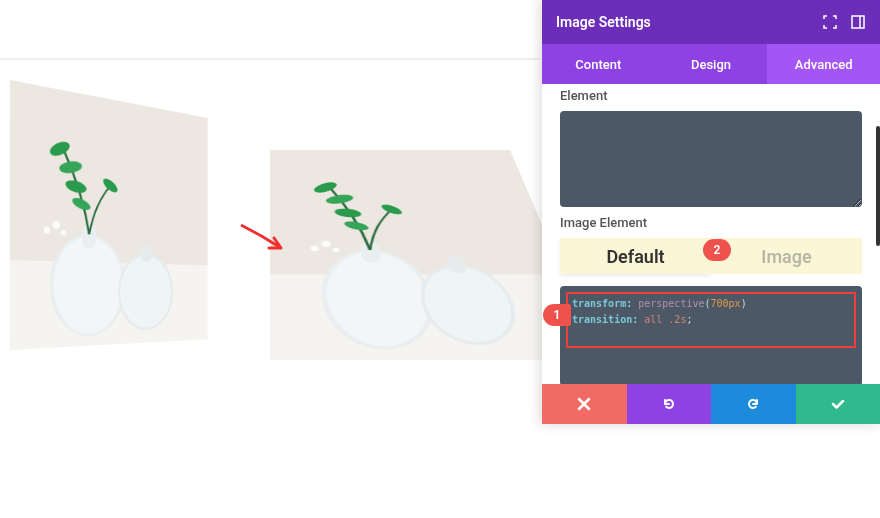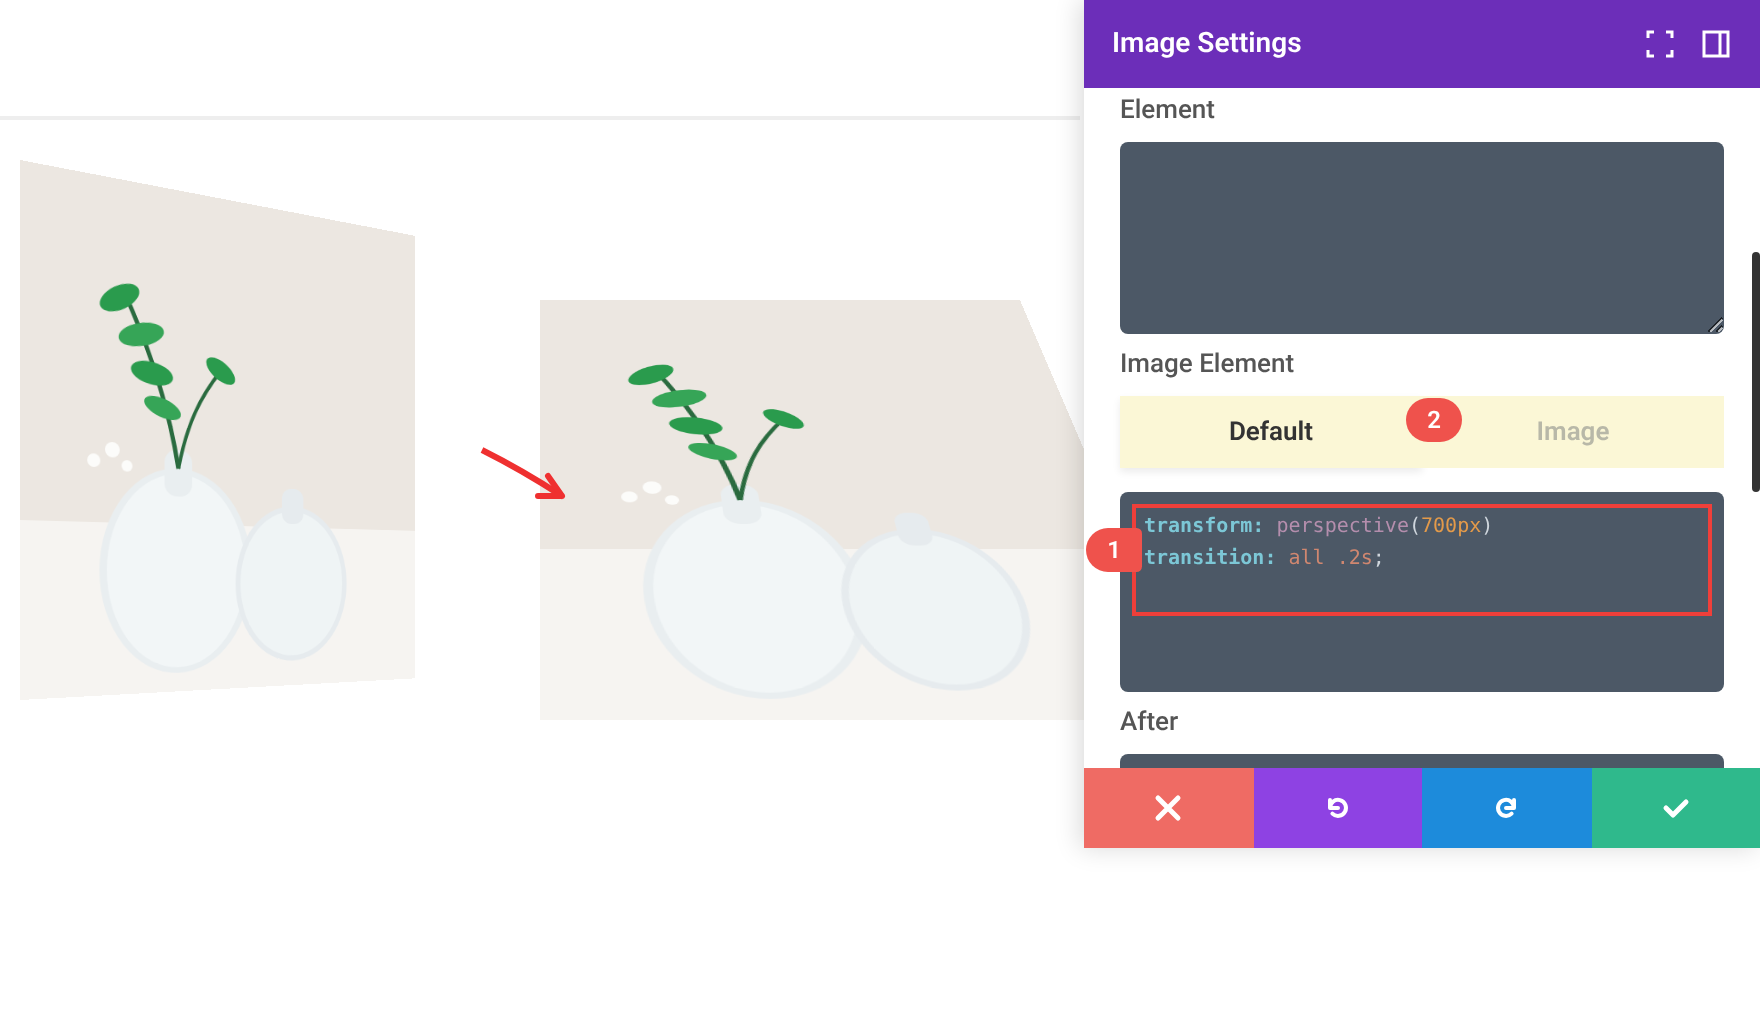--- a/index.html
+++ b/index.html
@@ -27,21 +27,21 @@
 .tab.active { background: #a456f5; }
 
 .panel-body { flex: 1; overflow-y: auto; padding: 4px 18px 10px; position: relative; }
 .section-label { font-size: 13px; color: #555; font-weight: 500; margin: 8px 0 8px; }
 .section-label.first { margin-top: 0; }
 .dark-box { background: #4c5866; border-radius: 4px; min-height: 96px; width: 100%; resize: both; overflow: auto; border: none; }
 .dark-box.before { height: 96px; }
 .dark-box.after { height: 52px; }
 
 .subtabs { display: flex; height: 36px; margin-bottom: 12px; }
-.subtab { flex: 1; display: flex; align-items: center; justify-content: center; font-size: 13px; font-weight: 600; background: #fbf7d6; cursor: pointer; position: relative; }
+.subtab { flex: 1; display: flex; align-items: center; justify-content: center; font-size: 18px; font-weight: 600; background: #fbf7d6; cursor: pointer; position: relative; }
 .subtab.active { box-shadow: 0 2px 4px rgba(0,0,0,0.08); color: #333; }
 .subtab.inactive { color: #b8b8a8; }
 
 .code-wrap { position: relative; }
 .code-box { background: #4c5866; border-radius: 4px; padding: 10px 12px; min-height: 100px; font-family: Menlo, Consolas, monospace; font-size: 10px; line-height: 1.55; color: #cfd6dd; position: relative; }
 .code-highlight { position: absolute; left: 6px; top: 6px; right: 6px; height: 56px; border: 2px solid #ef3f3a; pointer-events: none; }
 .code-line { white-space: pre; }
 .tok-prop { color: #7cc7d6; font-weight: 600; }
 .tok-func { color: #b48ead; }
 .tok-num { color: #e39a4a; }
@@ -128,20 +128,25 @@
         </svg>
     </div>
     <div class="hdr-icon">
       <svg width="14" height="14" viewBox="0 0 14 14">
           <rect x="1" y="1" width="12" height="12" stroke="#fff" stroke-width="1.5" fill="none"></rect>
           <line x1="9" y1="1" x2="9" y2="13" stroke="#fff" stroke-width="1.5"></line>
         </svg>
     </div>
   </div>
 
+  <div class="tabs">
+    <div class="tab">Content</div>
+    <div class="tab">Design</div>
+    <div class="tab active">Advanced</div>
+  </div>
 
   <div class="panel-body">
     <div class="section-label first">Element</div>
     <div class="dark-box before"></div>
 
     <div class="section-label">Image Element</div>
     <div class="subtabs">
       <div class="subtab active">Default</div>
       <div class="subtab inactive">Image</div>
     </div>

